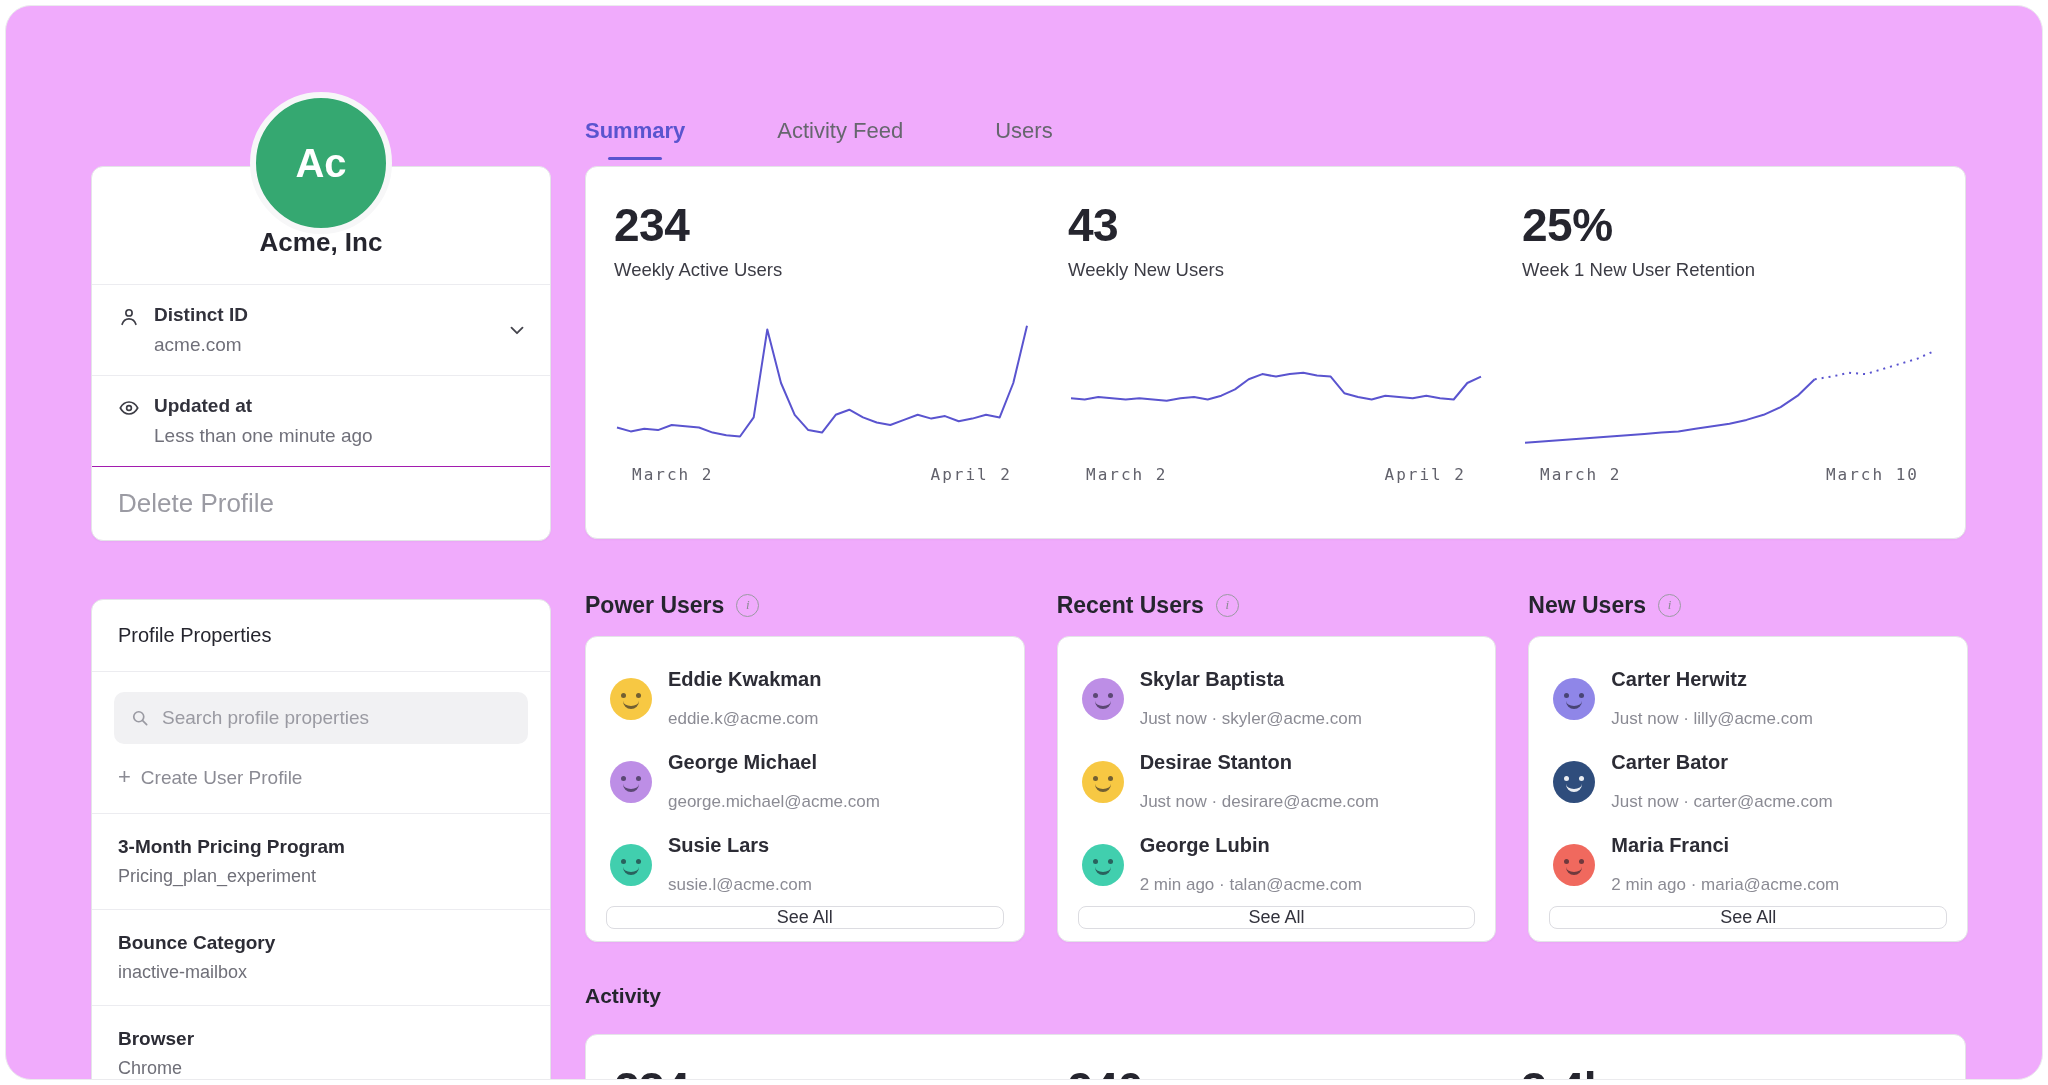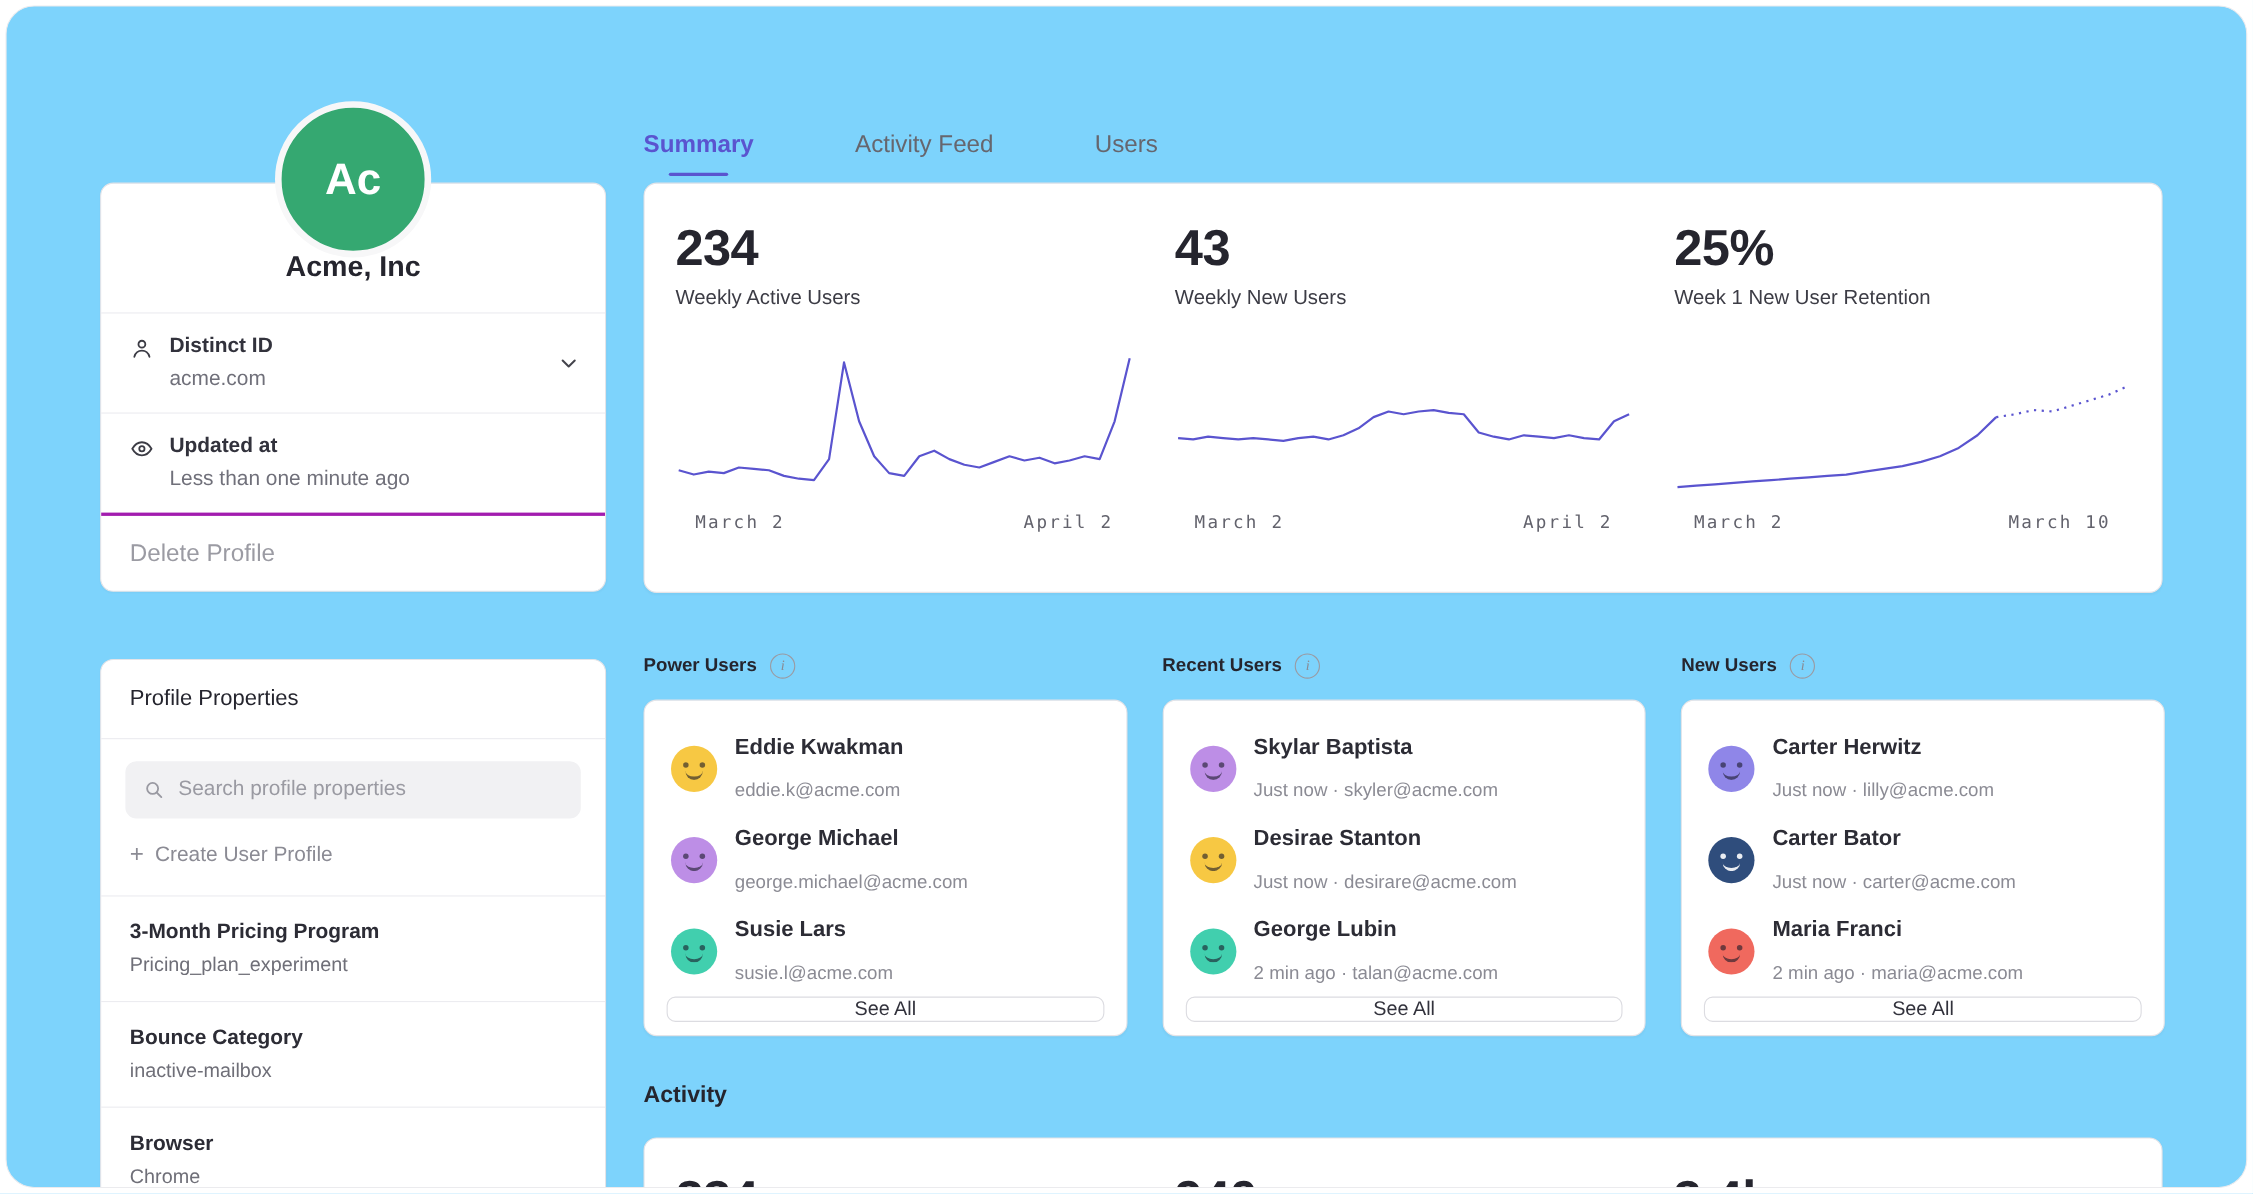--- a/index.html
+++ b/index.html
@@ -1,33 +1,33 @@
 <!DOCTYPE html>
 <html><head>
 <meta charset="utf-8">
 <style>
   html,body{margin:0;padding:0;width:2048px;height:1085px;background:#ffffff;overflow:hidden;
     font-family:"Liberation Sans","DejaVu Sans",sans-serif;color:#25252e;}
-  .frame{position:absolute;inset:5px;background:#7dd3fc;border:1px solid #ebebee;border-radius:26px;overflow:hidden;}
+  .frame{position:absolute;inset:5px;background:#f0abfc;border:1px solid #ebebee;border-radius:26px;overflow:hidden;}
 
   
   .sidebar{position:absolute;left:85px;top:0;width:460px;}
   .company-avatar{position:absolute;left:50%;transform:translateX(-50%);top:86px;width:130px;height:130px;
     border-radius:50%;border:6px solid #f7f7f8;display:flex;align-items:center;justify-content:center;
     color:#fff;font-size:40px;font-weight:700;z-index:2;}
   .card{background:#fff;border:1px solid #e4e4e8;border-radius:12px;box-shadow:0 1px 2px rgba(0,0,0,.03);}
   .card-profile{position:absolute;left:0;right:0;top:160px;}
   .company-name{padding:60px 20px 26px;text-align:center;font-size:26px;font-weight:700;}
   .info-row{border-top:1px solid #ececf0;padding:19px 26px;display:flex;align-items:flex-start;position:relative;}
   .info-icon{width:36px;padding-top:2px;flex:0 0 36px;}
   .info-col{display:flex;flex-direction:column;gap:8px;}
   .info-label{font-size:19px;font-weight:600;color:#32323c;}
   .info-value{font-size:19px;color:#70707a;}
   .row-chevron{position:absolute;right:22px;top:50%;transform:translateY(-50%);}
-  .delete-row{border-top:3px solid #a21caf;padding:21px 26px;font-size:22px;color:#9b9ba3;cursor:pointer;}
+  .delete-row{border-top:1px solid #a21caf;padding:21px 26px;font-size:26px;color:#9b9ba3;cursor:pointer;}
 
   .card-props{position:absolute;left:0;right:0;top:593px;height:520px;}
   .pp-title{padding:24px 26px;font-size:20px;font-weight:400;border-bottom:1px solid #ececf0;}
   .search-box{margin:20px 22px 8px;height:52px;background:#f1f1f3;border-radius:10px;display:flex;align-items:center;
     padding:0 16px;gap:10px;}
   .search-box input{border:none;outline:none;background:transparent;font-size:19px;flex:1;
     font-family:"Liberation Sans","DejaVu Sans",sans-serif;color:#32323c;}
   .search-box input::placeholder{color:#9a9aa2;}
   .create-link{padding:14px 26px 24px;font-size:19px;color:#8b8b94;display:flex;align-items:center;gap:10px;cursor:pointer;}
   .plus-icon::before{content:"+";font-size:22px;line-height:1;color:#8b8b94;}
@@ -46,21 +46,21 @@
   .summary-card{position:absolute;top:160px;left:0;width:1381px;height:373px;box-sizing:border-box;
     padding:34px 28px 24px;display:grid;grid-template-columns:repeat(3,1fr);column-gap:38px;}
   .stat-num{font-size:46px;font-weight:700;letter-spacing:-0.5px;line-height:48px;color:#25252e;}
   .stat-label{margin-top:10px;font-size:18.5px;color:#3c3c45;line-height:22px;}
   .chart{margin-top:26px;height:150px;width:100%;}
   .axis-row{margin-top:8px;display:flex;justify-content:space-between;padding:0 18px;
     font-family:"DejaVu Sans Mono","Liberation Mono",monospace;font-size:16px;letter-spacing:2px;color:#62626c;}
 
   .lists{position:absolute;top:584px;left:0;width:1383px;display:grid;grid-template-columns:repeat(3,1fr);column-gap:32px;}
   .list-header{height:30px;margin-bottom:16px;display:flex;align-items:center;gap:12px;
-    font-size:17px;font-weight:700;color:#25252e;}
+    font-size:23px;font-weight:700;color:#25252e;}
   .info-badge{width:21px;height:21px;border-radius:50%;border:1.5px solid #9a9aa2;color:#8a8a93;display:inline-flex;
     align-items:center;justify-content:center;font-size:13px;font-weight:400;cursor:pointer;
     font-family:"Liberation Serif","DejaVu Serif",serif;font-style:italic;}
   .info-badge::before{content:"i";}
   .list-card{height:306px;box-sizing:border-box;display:flex;flex-direction:column;padding-top:20px;}
   .user-row{display:flex;align-items:center;gap:16px;padding:11px 24px;cursor:pointer;}
   .avatar{width:42px;height:42px;border-radius:50%;position:relative;flex:0 0 42px;}
   .avatar::before{content:"";position:absolute;left:11px;top:15px;width:5px;height:5px;border-radius:50%;
     background:rgba(25,25,40,.6);box-shadow:15px 0 0 rgba(25,25,40,.6);}
   .avatar::after{content:"";position:absolute;left:13px;top:22px;width:16px;height:9px;border-radius:0 0 16px 16px;

